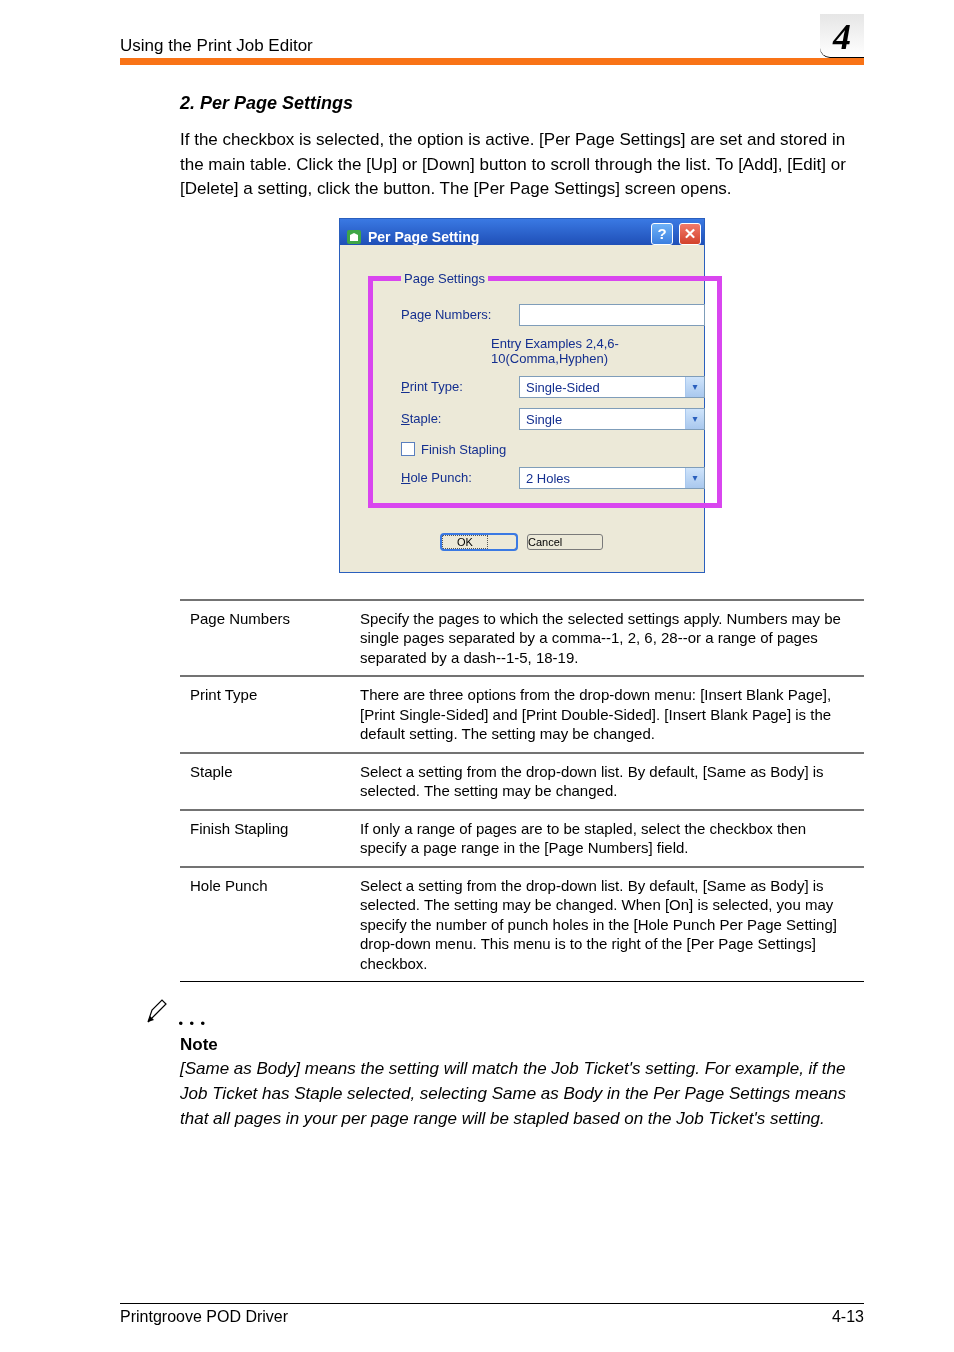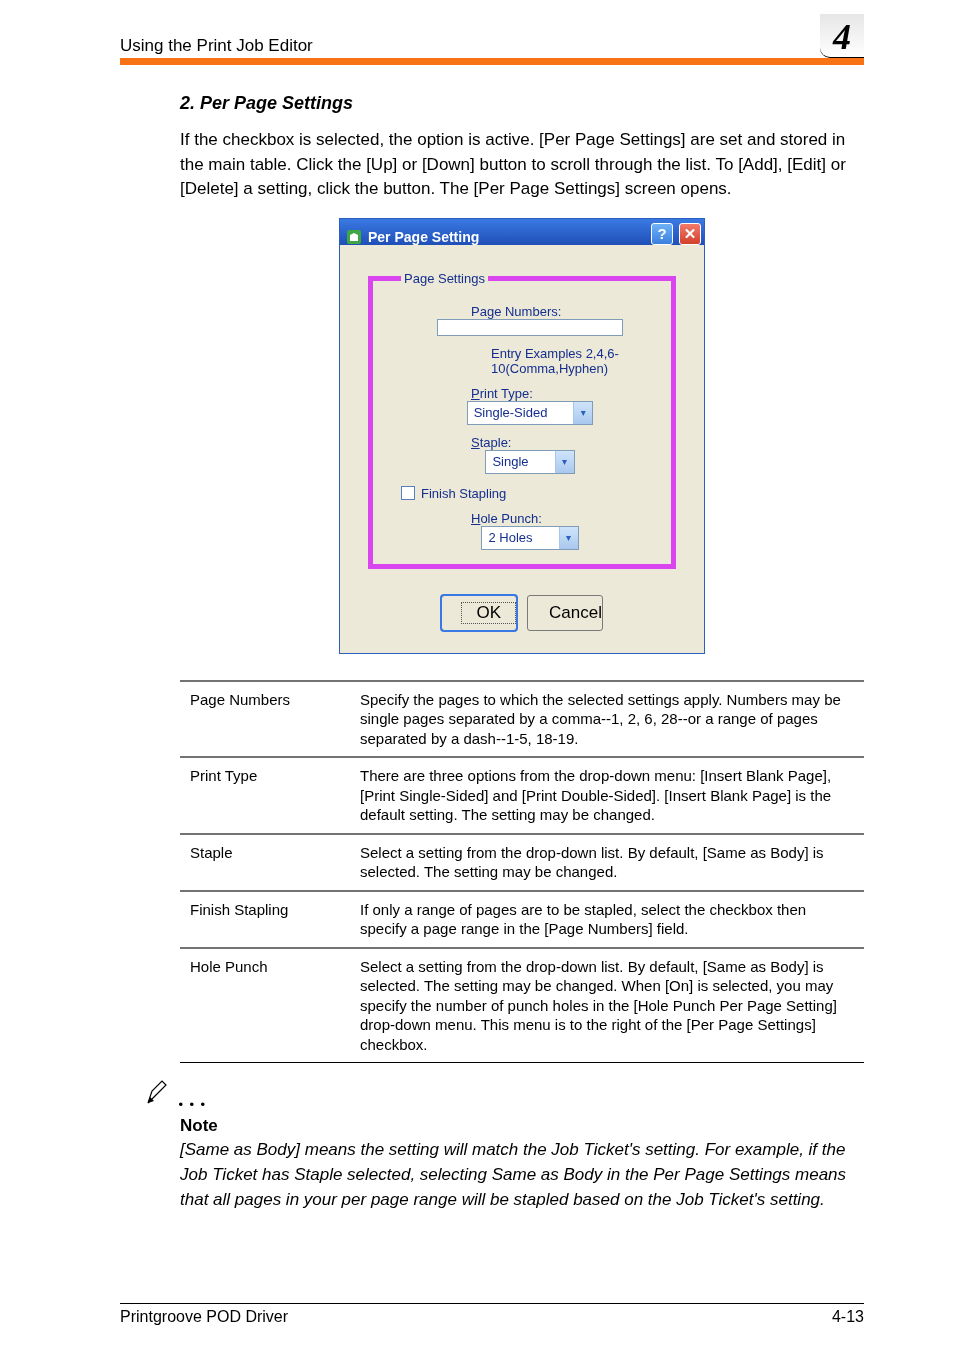--- a/index.html
+++ b/index.html
@@ -116,21 +116,20 @@
   }
   fieldset.group legend {
     color: #142f8f;
     font-size: 13px;
     padding: 0 3px;
   }
   .row {
     display: flex;
     align-items: center;
     margin-top: 10px;
-    flex-direction: column;
   }
   .lbl {
     width: 118px;
     color: #142f8f;
     font-size: 13px;
   }
   .lbl .ul { text-decoration: underline; }
   .txtinput {
     flex: 1;
     height: 22px;
@@ -140,21 +139,21 @@
     padding: 0 4px;
     font-size: 13px;
   }
   .entry-ex {
     margin: 10px 0 0 90px;
     color: #142f8f;
     font-size: 13px;
   }
   .combo {
     flex: 1;
-    height: 15px;
+    height: 22px;
     display: flex;
     border: 1px solid #7f9db9;
     background: #fff;
     box-sizing: border-box;
     gap: 20px;
   }
   .combo-val {
     flex: 1;
     padding: 2px 6px;
     color: #142f8f;
@@ -186,28 +185,28 @@
     box-sizing: border-box;
   }
   .dlg-buttons {
     display: flex;
     justify-content: center;
     gap: 10px;
     padding: 10px 0 12px 0;
   }
   .winbtn {
     min-width: 76px;
-    height: 36px;
+    height: 16px;
     background: #ece9d8;
     border: 1px solid #7a7a7a;
     border-radius: 3px;
-    font-size: 17px;
+    font-size: 11px;
     display: flex;
     align-items: center;
-    justify-content: flex-end;
+    justify-content: flex-start;
     box-sizing: border-box;
   }
   .winbtn.default {
     outline: 2px solid #3a79e3;
     outline-offset: -1px;
   }
   .winbtn.default .dotted {
     border: 1px dotted #555;
     padding: 0 14px;
   }

